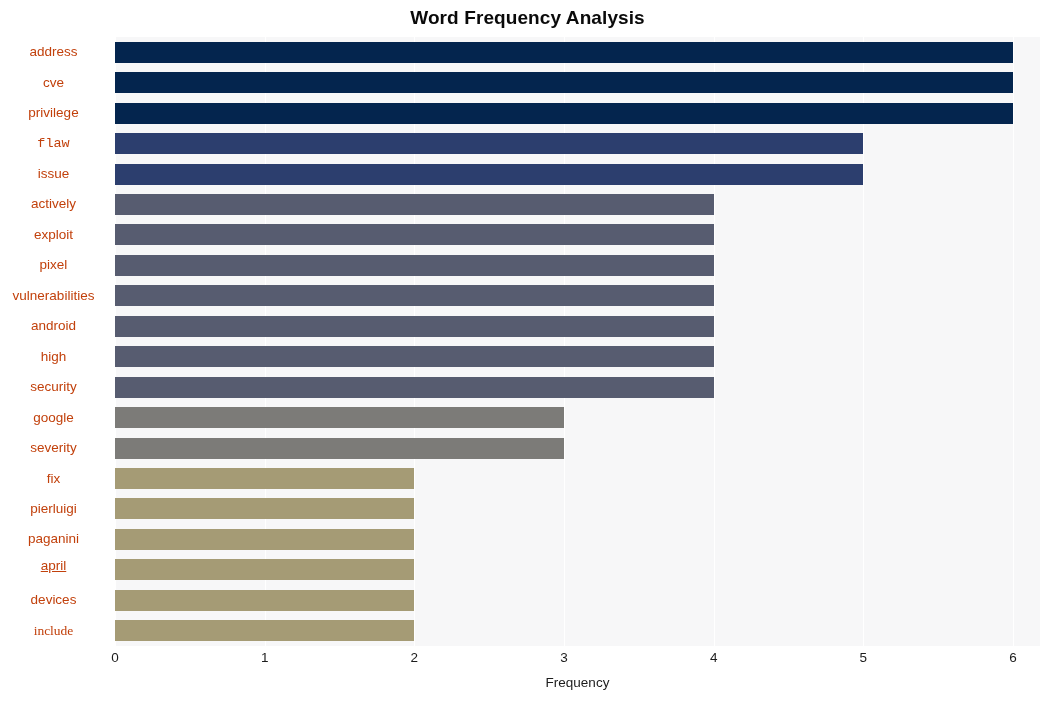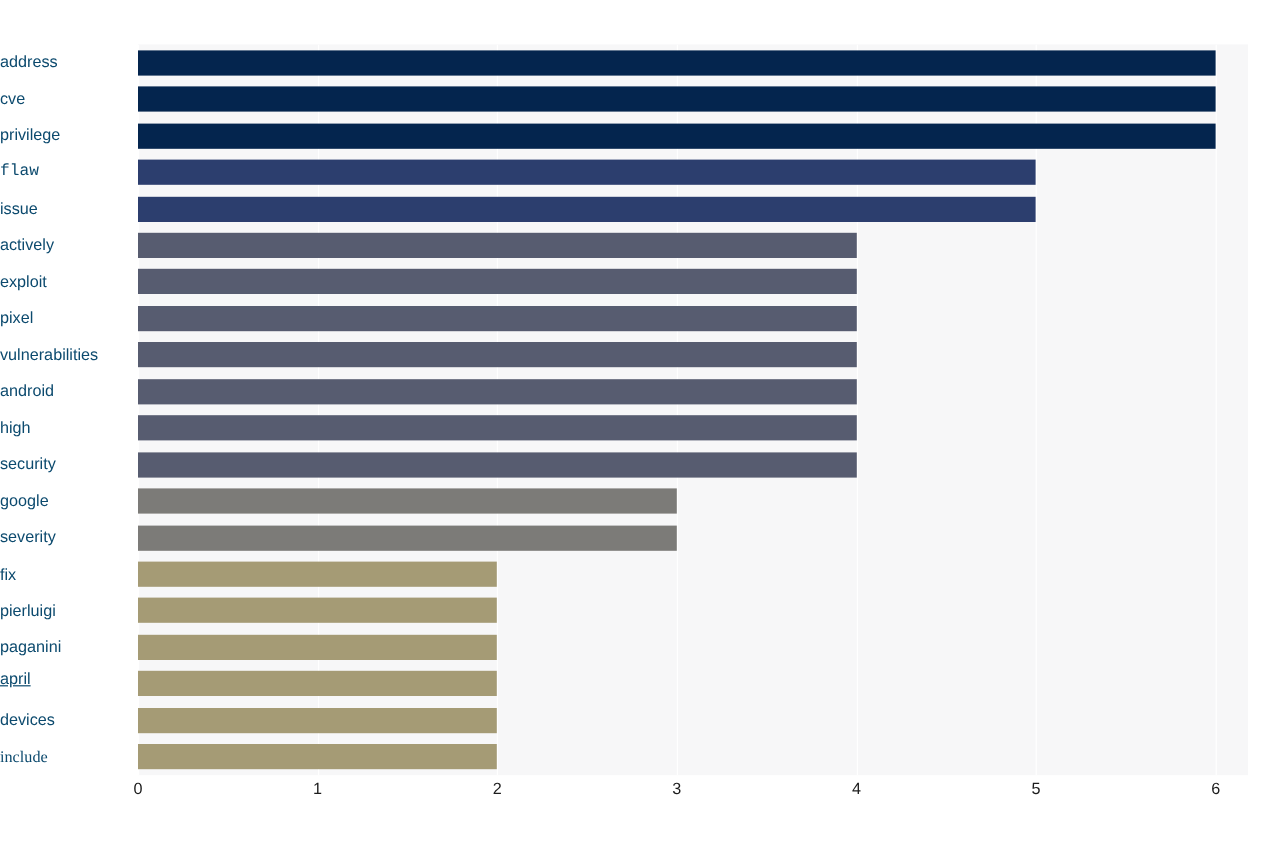--- a/index.html
+++ b/index.html
@@ -58,23 +58,23 @@
     position: absolute;
     left: 0;
     top: 37px;
     width: 107px;
     height: 609px;
   }
   .y-tick-label {
     position: absolute;
     right: 0;
     width: 107px;
-    text-align: left;
+    text-align: center;
     font-size: 13.5px;
-    color: #0c4a6e;
+    color: #c2410c;
     height: 16px;
     line-height: 16px;
     white-space: nowrap;
   }
   #x-axis-labels {
     position: absolute;
     left: 0;
     top: 650px;
     width: 1055px;
     height: 22px;
@@ -96,20 +96,21 @@
     text-align: center;
     font-size: 13.5px;
     color: #1c1c1c;
   }
 </style>
 </head>
 <body>
 
 <div id="figure">
 
+  <div id="chart-title">Word Frequency Analysis</div>
 
   <div id="plot-area">
     <div id="gridlines">
         <div class="gridline" style="left: 0px;"></div>
         <div class="gridline" style="left: 149.676px;"></div>
         <div class="gridline" style="left: 299.353px;"></div>
         <div class="gridline" style="left: 449.029px;"></div>
         <div class="gridline" style="left: 598.706px;"></div>
         <div class="gridline" style="left: 748.382px;"></div>
         <div class="gridline" style="left: 898.058px;"></div>
@@ -164,14 +165,15 @@
   <div id="x-axis-labels">
       <div class="x-tick-label" style="left: 115px;">0</div>
       <div class="x-tick-label" style="left: 264.676px;">1</div>
       <div class="x-tick-label" style="left: 414.353px;">2</div>
       <div class="x-tick-label" style="left: 564.029px;">3</div>
       <div class="x-tick-label" style="left: 713.706px;">4</div>
       <div class="x-tick-label" style="left: 863.382px;">5</div>
       <div class="x-tick-label" style="left: 1013.06px;">6</div>
     </div>
 
+  <div id="x-axis-title">Frequency</div>
 
 </div>
 
 </body></html>

